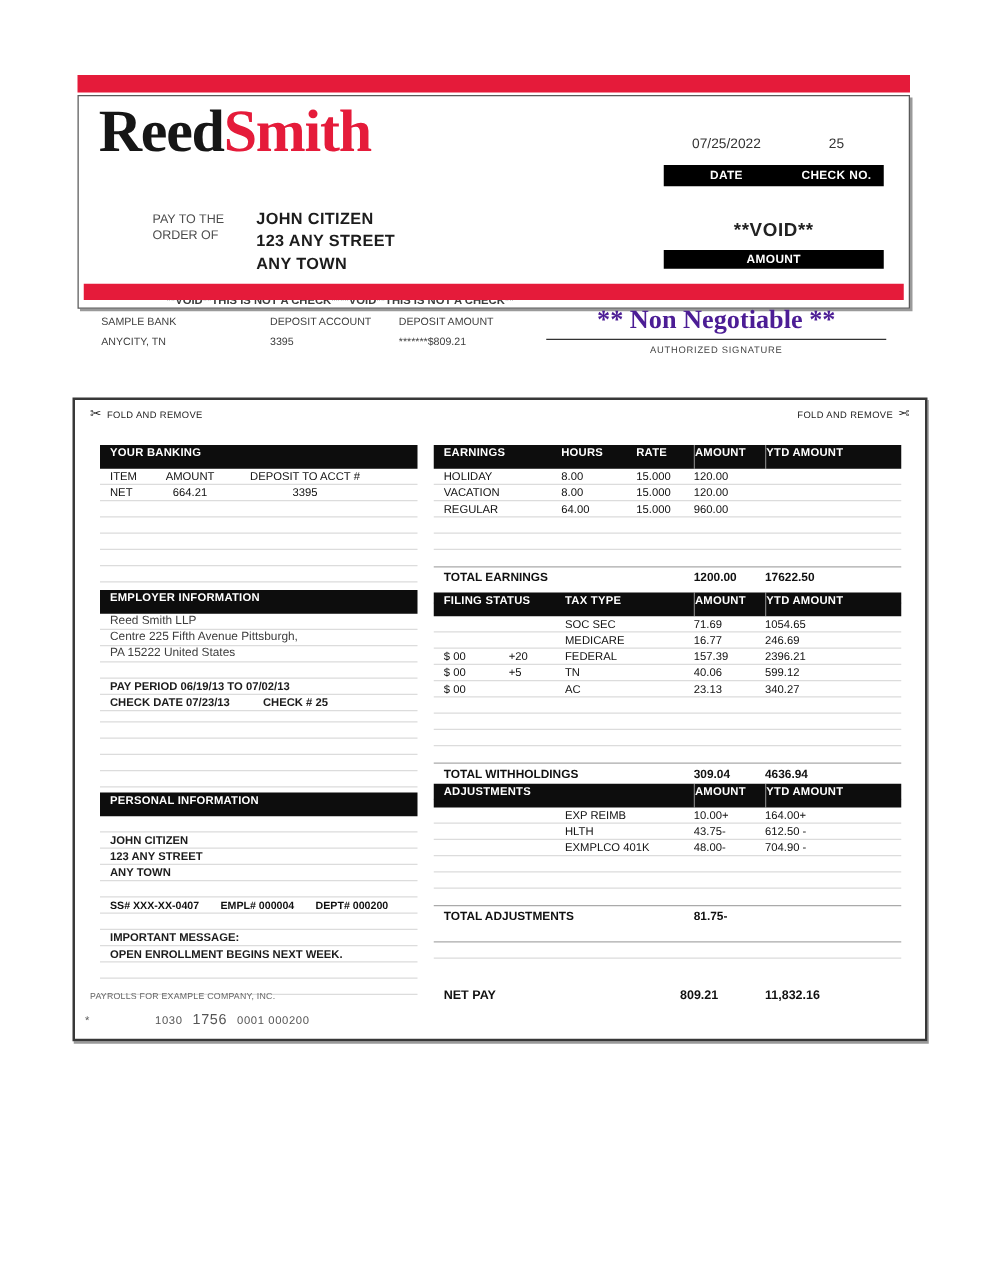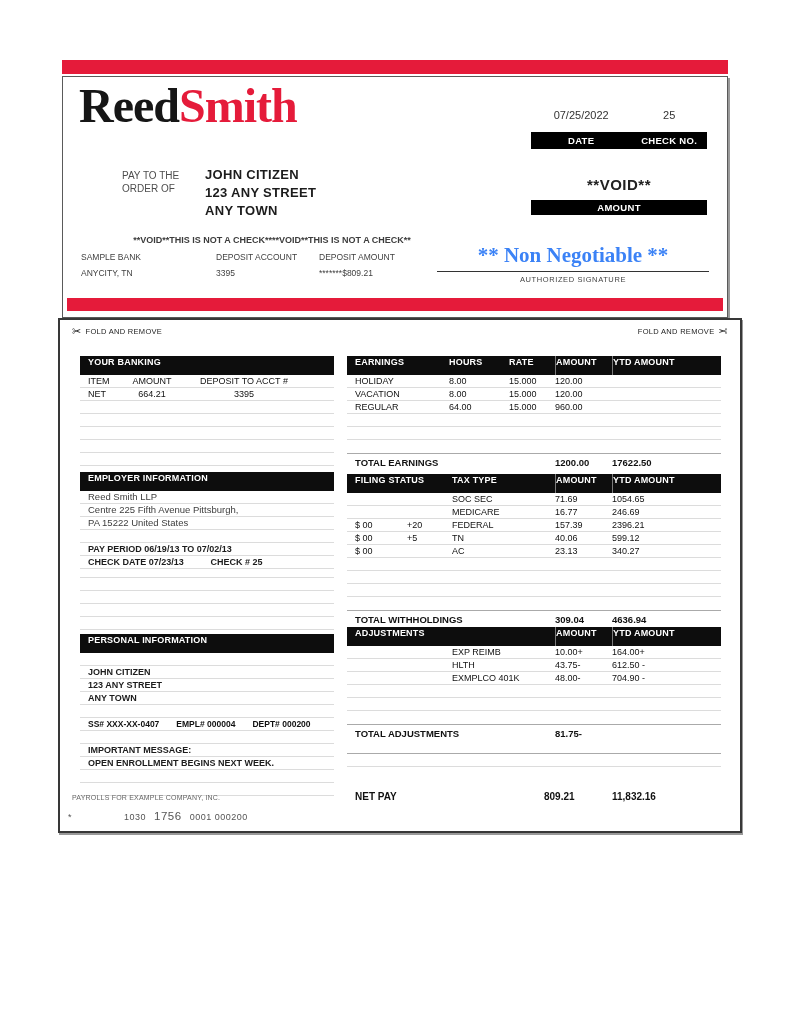--- a/index.html
+++ b/index.html
@@ -2,21 +2,21 @@
 <html><head>
 <meta charset="utf-8">
 <style>
   * { box-sizing: border-box; margin: 0; padding: 0; }
   html,body { width: 791px; height: 1024px; background: #ffffff; }
   body { font-family: "Liberation Sans", sans-serif; color: #111; position: relative; }
   .page { position: relative; width: 791px; height: 1024px; background: #fff; overflow: hidden; }
 
   
   .redbar-top { position: absolute; left: 62px; top: 60px; width: 666px; height: 14px; background: #e51b3a; }
-  .check-box { position: absolute; left: 62px; top: 76px; width: 666px; height: 242px;
+  .check-box { position: absolute; left: 62px; top: 76px; width: 666px; height: 171px;
                background: #fff; border: 1px solid #5a5a5a; box-shadow: 2px 2px 0 #9a9a9a; }
   .logo { position: absolute; left: 16px; top: 0px; font-family: "Liberation Serif", serif;
           font-size: 48px; font-weight: bold; letter-spacing: -1px; line-height: 58px; }
   .logo-reed { color: #161616; }
   .logo-smith { color: #e51b3a; }
   .pay-to { position: absolute; left: 59px; top: 92px; font-size: 10px; color: #4d4d4d; line-height: 13px; }
   .payee { position: absolute; left: 142px; top: 89px; font-size: 13px; font-weight: bold; line-height: 18px; letter-spacing: .3px; color: #1c1c1c; }
 
   .check-right { position: absolute; left: 468px; top: 0; width: 176px; height: 150px; }
   .cr-vals { position: absolute; top: 32px; left: 0; width: 100%; display: grid; grid-template-columns: 57% 43%; font-size: 11px; color: #333; }
@@ -27,21 +27,21 @@
   .void-value { position: absolute; top: 99px; left: 0; width: 100%; text-align: center; font-size: 15px; font-weight: 600; color: #222; letter-spacing: .5px; }
   .amount-bar { position: absolute; top: 123px; left: 0; width: 100%; height: 15px; background: #000;
                 display: flex; align-items: center; justify-content: center; }
   .amount-bar span { color: #fff; font-weight: bold; font-size: 9.5px; letter-spacing: .3px; }
 
   .not-check-line { position: absolute; left: 0; top: 158px; width: 418px; text-align: center; font-size: 9px; font-weight: bold; color: #3c3c3c; }
   .bank-cols { position: absolute; left: 18px; top: 172px; display: flex; font-size: 8.5px; color: #3f3f3f; line-height: 16px; }
   .bank-col1 { width: 135px; } .bank-col2 { width: 103px; }
 
   .non-neg { position: absolute; left: 374px; top: 166px; width: 272px; text-align: center; }
-  .non-neg-text { font-family: "Liberation Serif", serif; font-size: 21px; font-weight: bold; color: #3b82f6;
+  .non-neg-text { font-family: "Liberation Serif", serif; font-size: 21px; font-weight: bold; color: #4c1d95;
                   padding-bottom: 3px; border-bottom: 1.5px solid #333; }
   .auth-sig { font-size: 7.5px; color: #444; letter-spacing: .6px; margin-top: 3px; }
   .redbar-bottom { position: absolute; left: 4px; right: 4px; bottom: 6px; height: 13px; background: #e51b3a; }
 
   
   .stub-box { position: absolute; left: 58px; top: 318px; width: 684px; height: 515px;
               background: #fff; border: 2px solid #383838; box-shadow: 1px 2px 0 #999; }
   .fold { position: absolute; top: 6px; font-size: 7.5px; color: #222; display: flex; align-items: center; gap: 4px; letter-spacing: .3px; }
   .fold-left { left: 12px; } .fold-right { right: 12px; }
   .scissors { font-size: 11px; line-height: 10px; }

